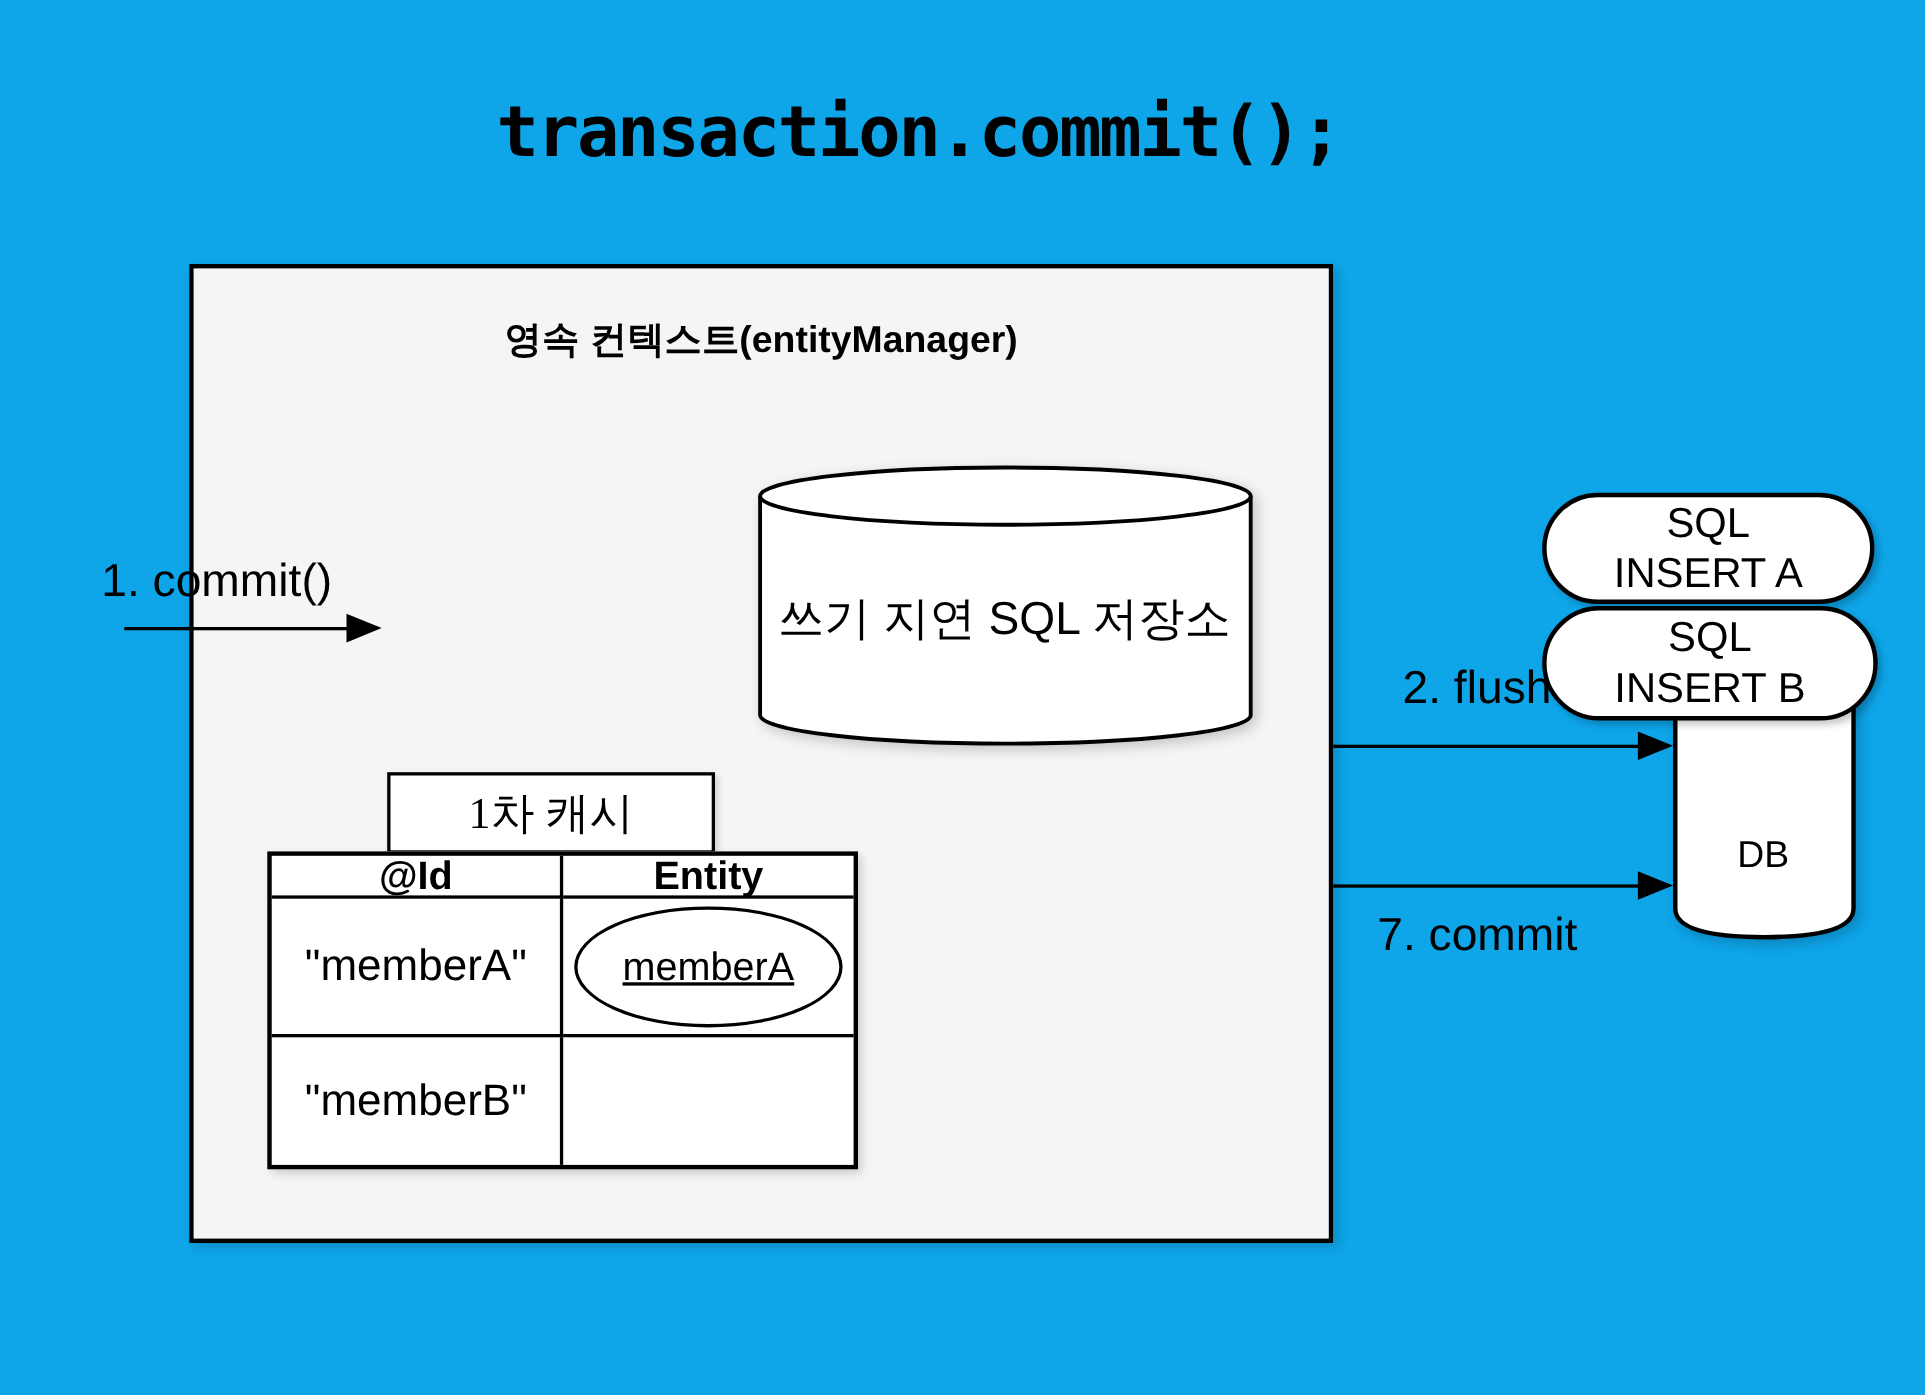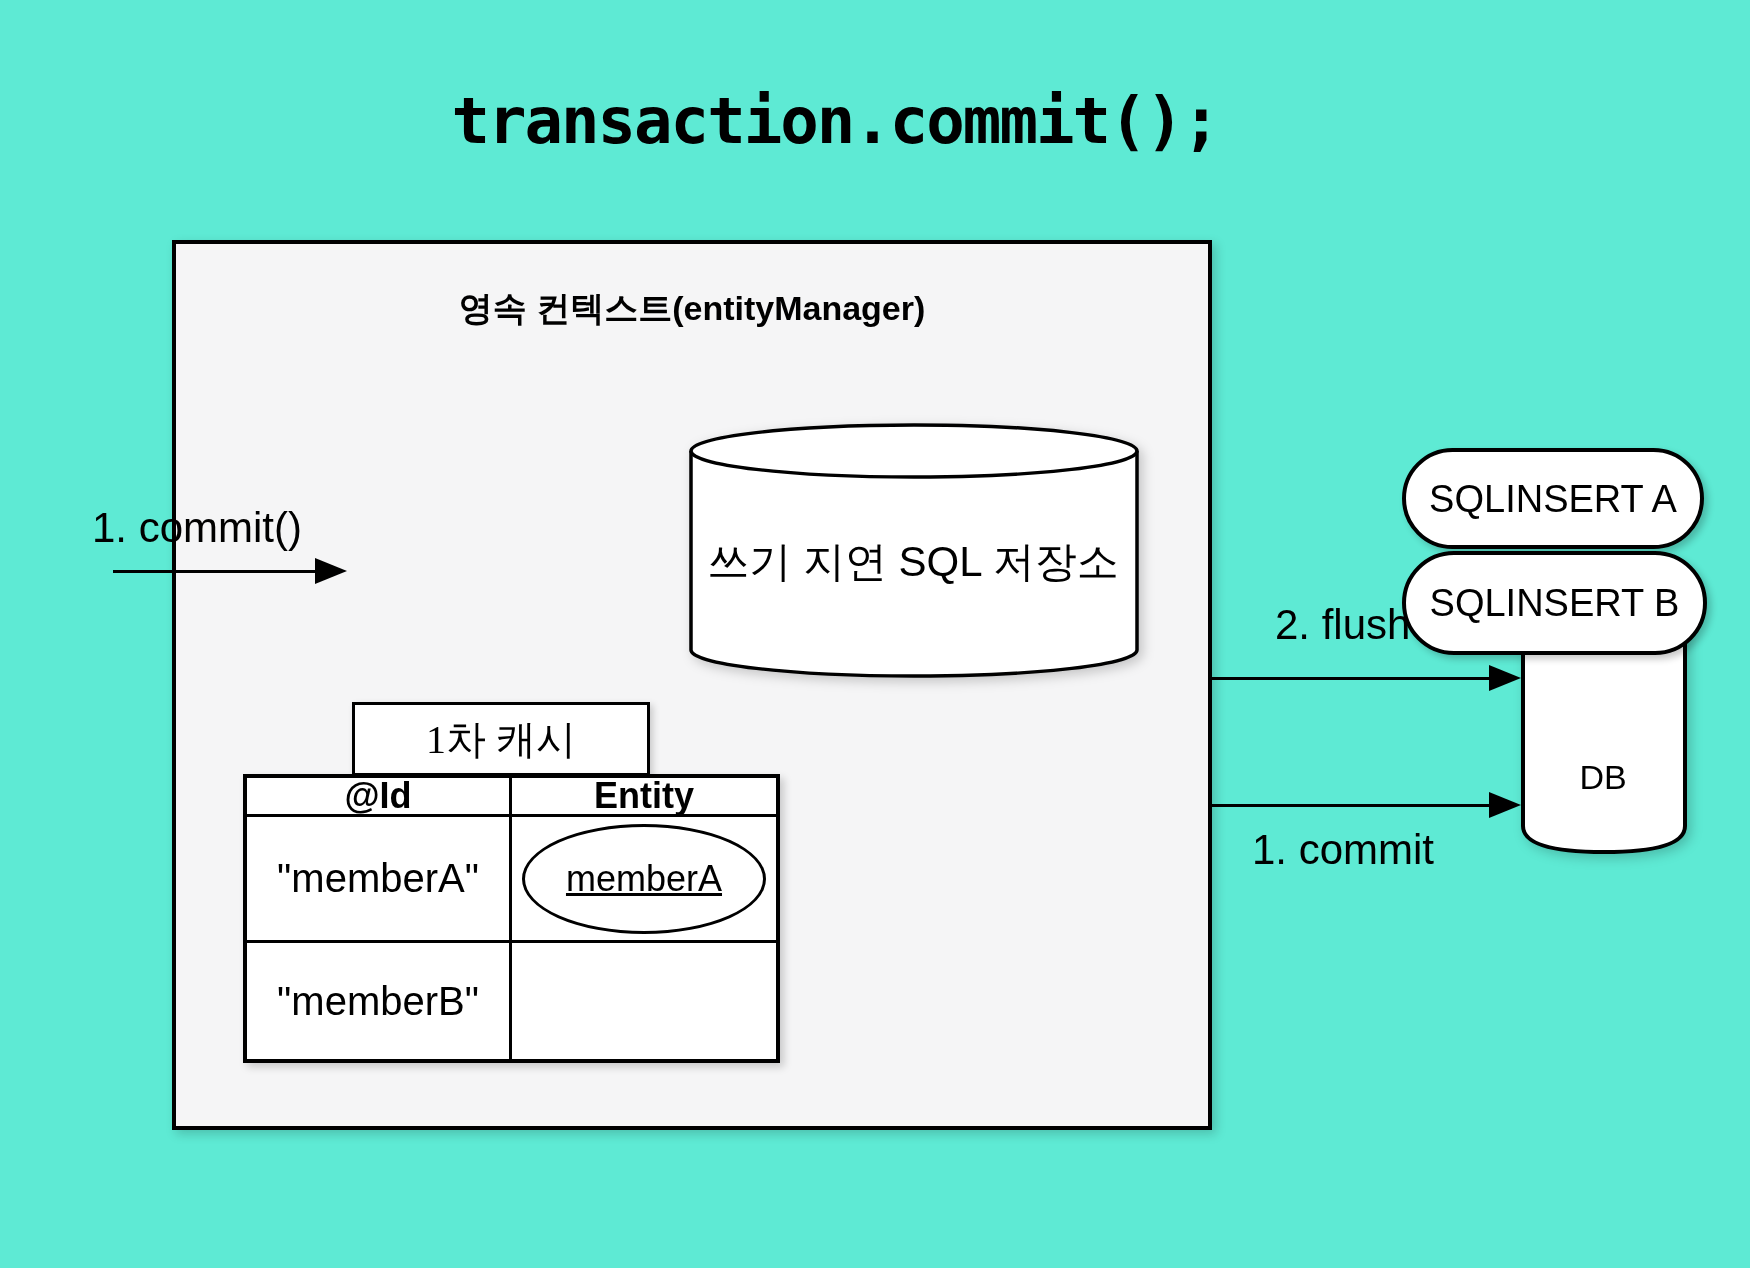--- a/index.html
+++ b/index.html
@@ -1,18 +1,18 @@
 <!DOCTYPE html>
 <html><head>
 <meta charset="utf-8">
 <style>
   html,body { margin:0; padding:0; background:#ffffff; }
   #stage {
     position:relative; width:1750px; height:1268px;
-    background:#5eead4; overflow:hidden;
+    background:#0ea5e9; overflow:hidden;
     font-family:"Liberation Sans", sans-serif; color:#000;
   }
   .abs { position:absolute; }
   .ctr { text-align:center; }
 
   #title {
     left:330px; top:84px; width:1010px;
     font-family:"DejaVu Sans Mono", monospace;
     font-weight:bold; font-size:64px; letter-spacing:-2px;
     text-align:center; white-space:nowrap;
@@ -76,21 +76,21 @@
     width:238px; height:104px;
     border:3px solid #000; border-radius:50%;
     background:#fff;
     display:flex; align-items:center; justify-content:center;
     font-size:36px;
     text-decoration:underline;
   }
 
   .pill {
     background:#fff; border:4px solid #000; border-radius:52px;
-    display:flex; flex-direction:row; align-items:center; justify-content:center;
+    display:flex; flex-direction:column; align-items:center; justify-content:center;
     font-size:38px; line-height:46px;
     box-shadow:4px 4px 7px rgba(0,0,0,0.22);
   }
   #pill-a { left:1402px; top:448px; width:294px; height:93px; }
   #pill-b { left:1402px; top:551px; width:297px; height:96px; }
 
   #db-label { left:1522px; top:718px; width:162px; font-size:34px;margin-top:40px; }
 </style>
 </head>
 <body>
@@ -134,21 +134,21 @@
     <path d="M3,0 L3,228 Q3,254 84,254 Q165,254 165,228 L165,0 Z" fill="#ffffff" stroke="#000000" stroke-width="4"></path>
   </svg>
   <div id="db-label" class="abs ctr">DB</div>
 
   <div class="abs linetext" style="left:1240px; top:601px;margin-left:35px;">2. flush</div>
   <div class="abs hline" style="left:1212px; top:677px; width:280px;"></div>
   <div class="abs head-right" style="left:1489px; top:665px;"></div>
 
   <div class="abs hline" style="left:1212px; top:804px; width:280px;"></div>
   <div class="abs head-right" style="left:1489px; top:792px;"></div>
-  <div class="abs linetext" style="left:1252px; top:826px;">1. commit</div>
+  <div class="abs linetext" style="left:1252px; top:826px;">7. commit</div>
 
   <div id="pill-a" class="abs pill">
     <span>SQL</span>
     <span>INSERT A</span>
   </div>
   <div id="pill-b" class="abs pill">
     <span>SQL</span>
     <span>INSERT B</span>
   </div>
 

